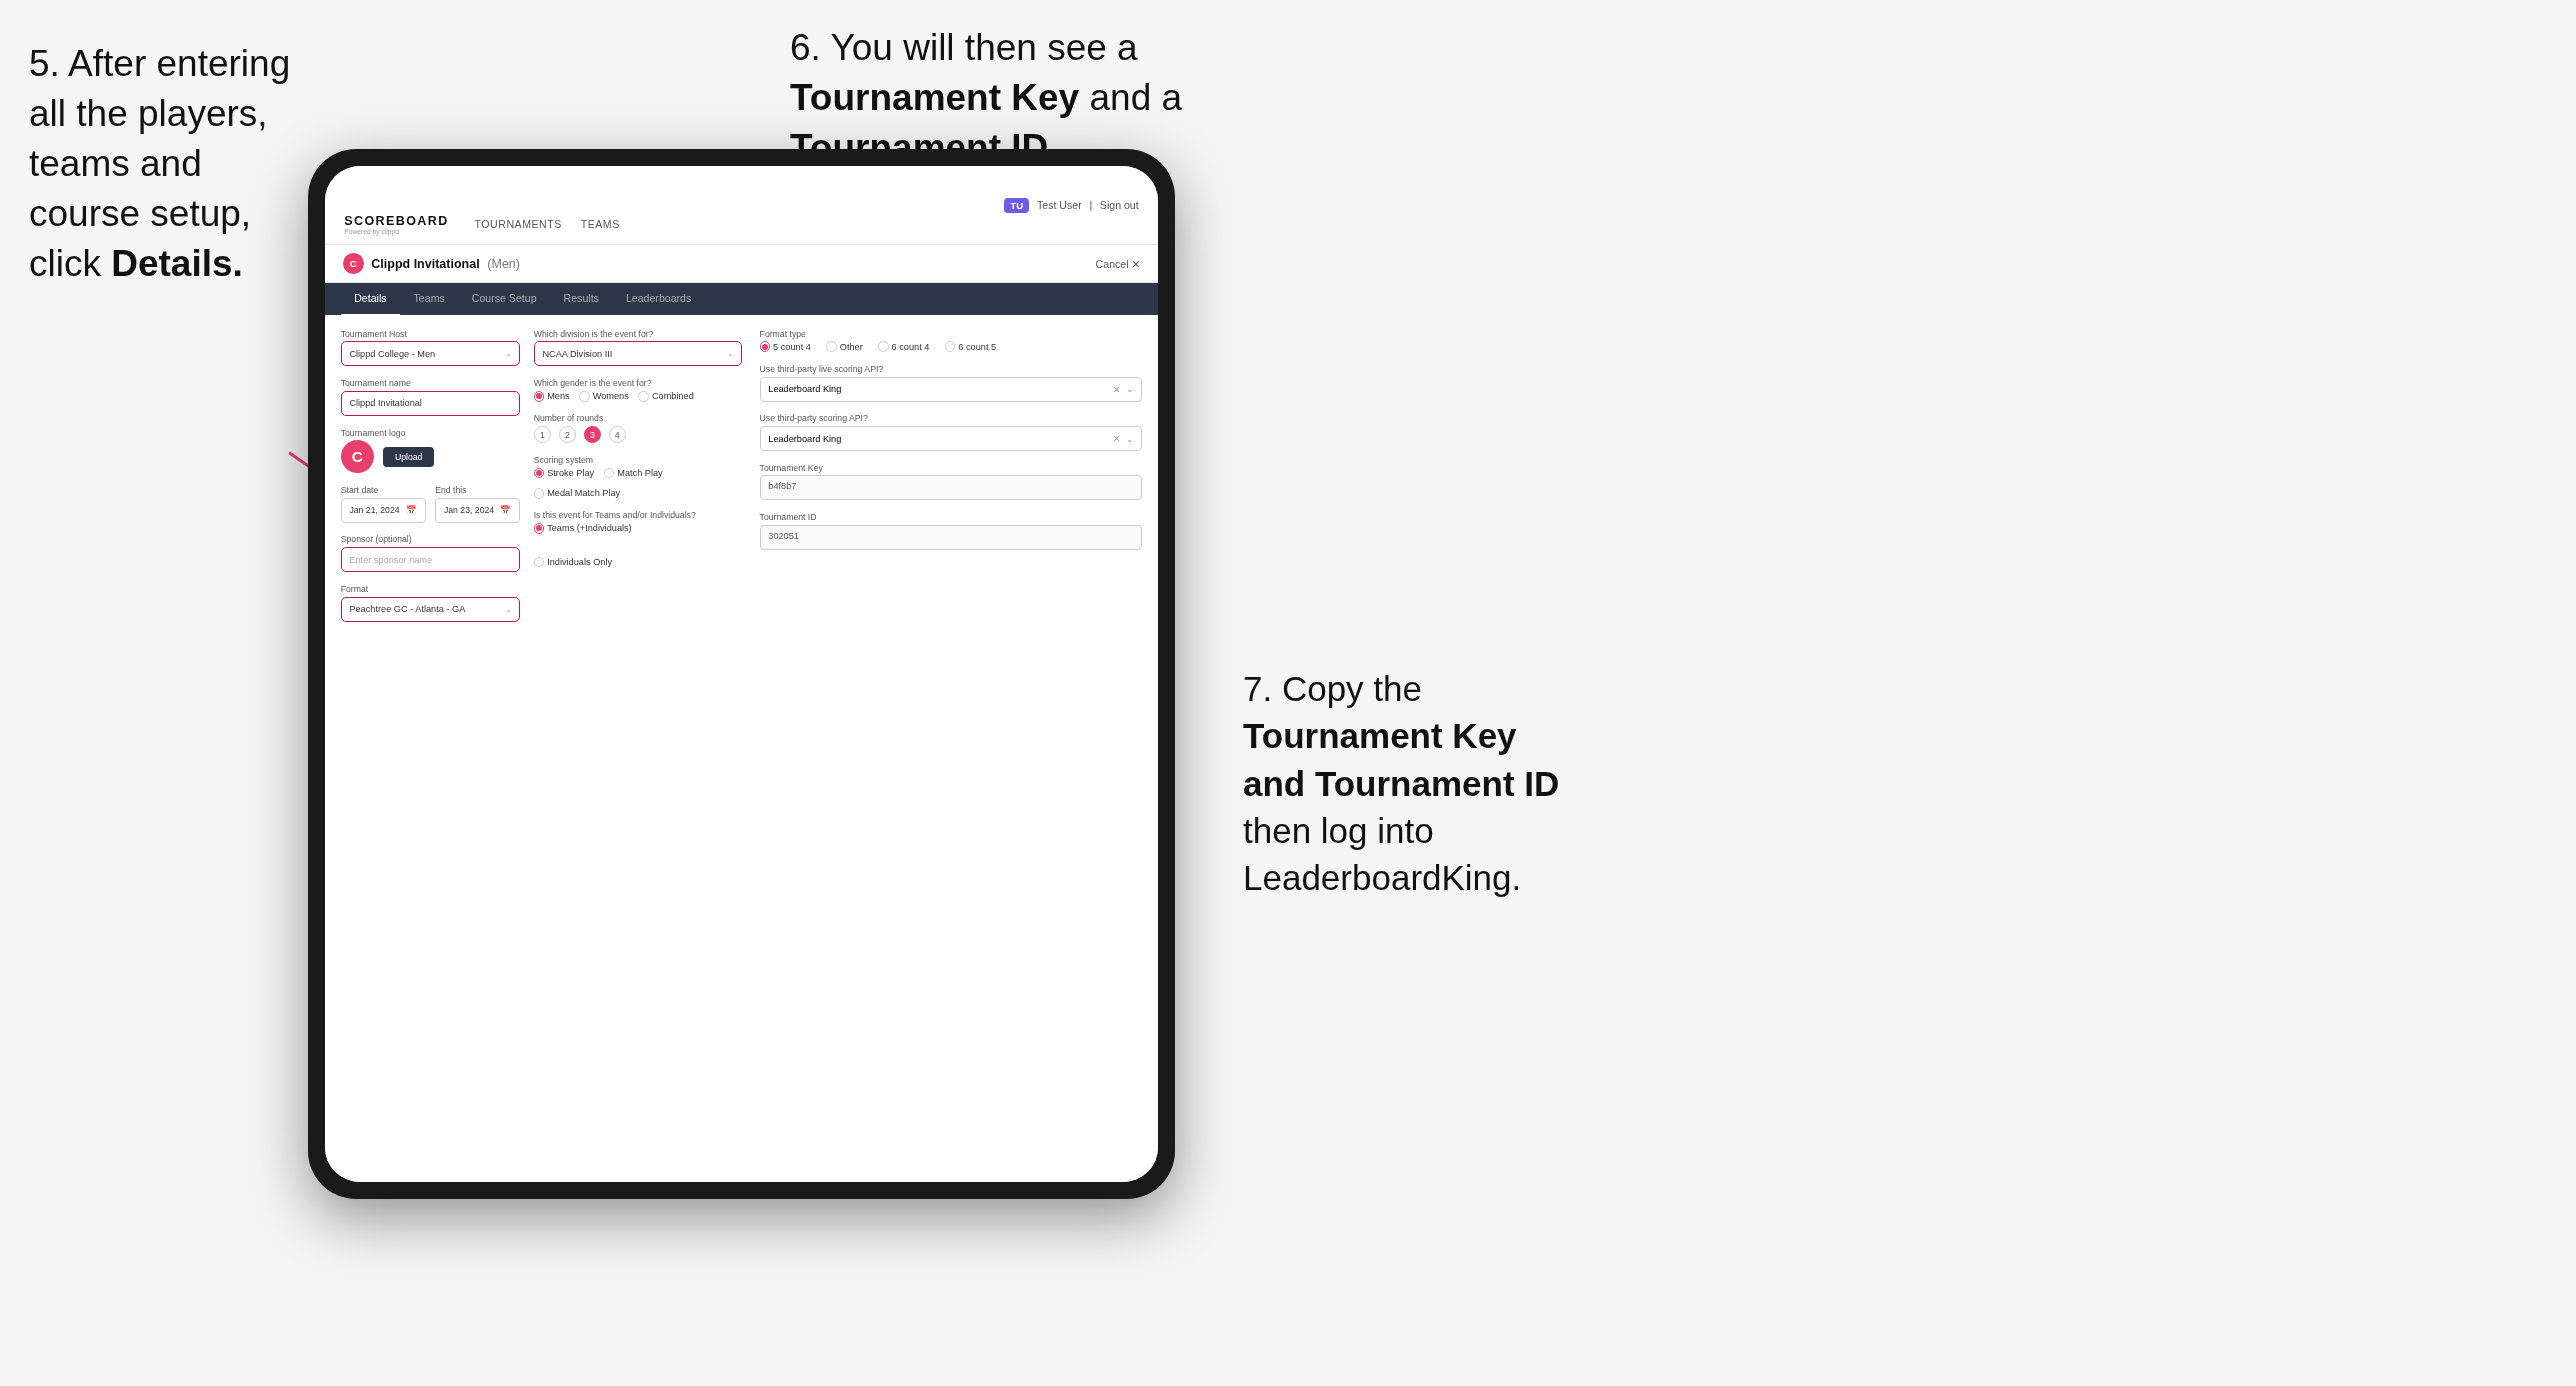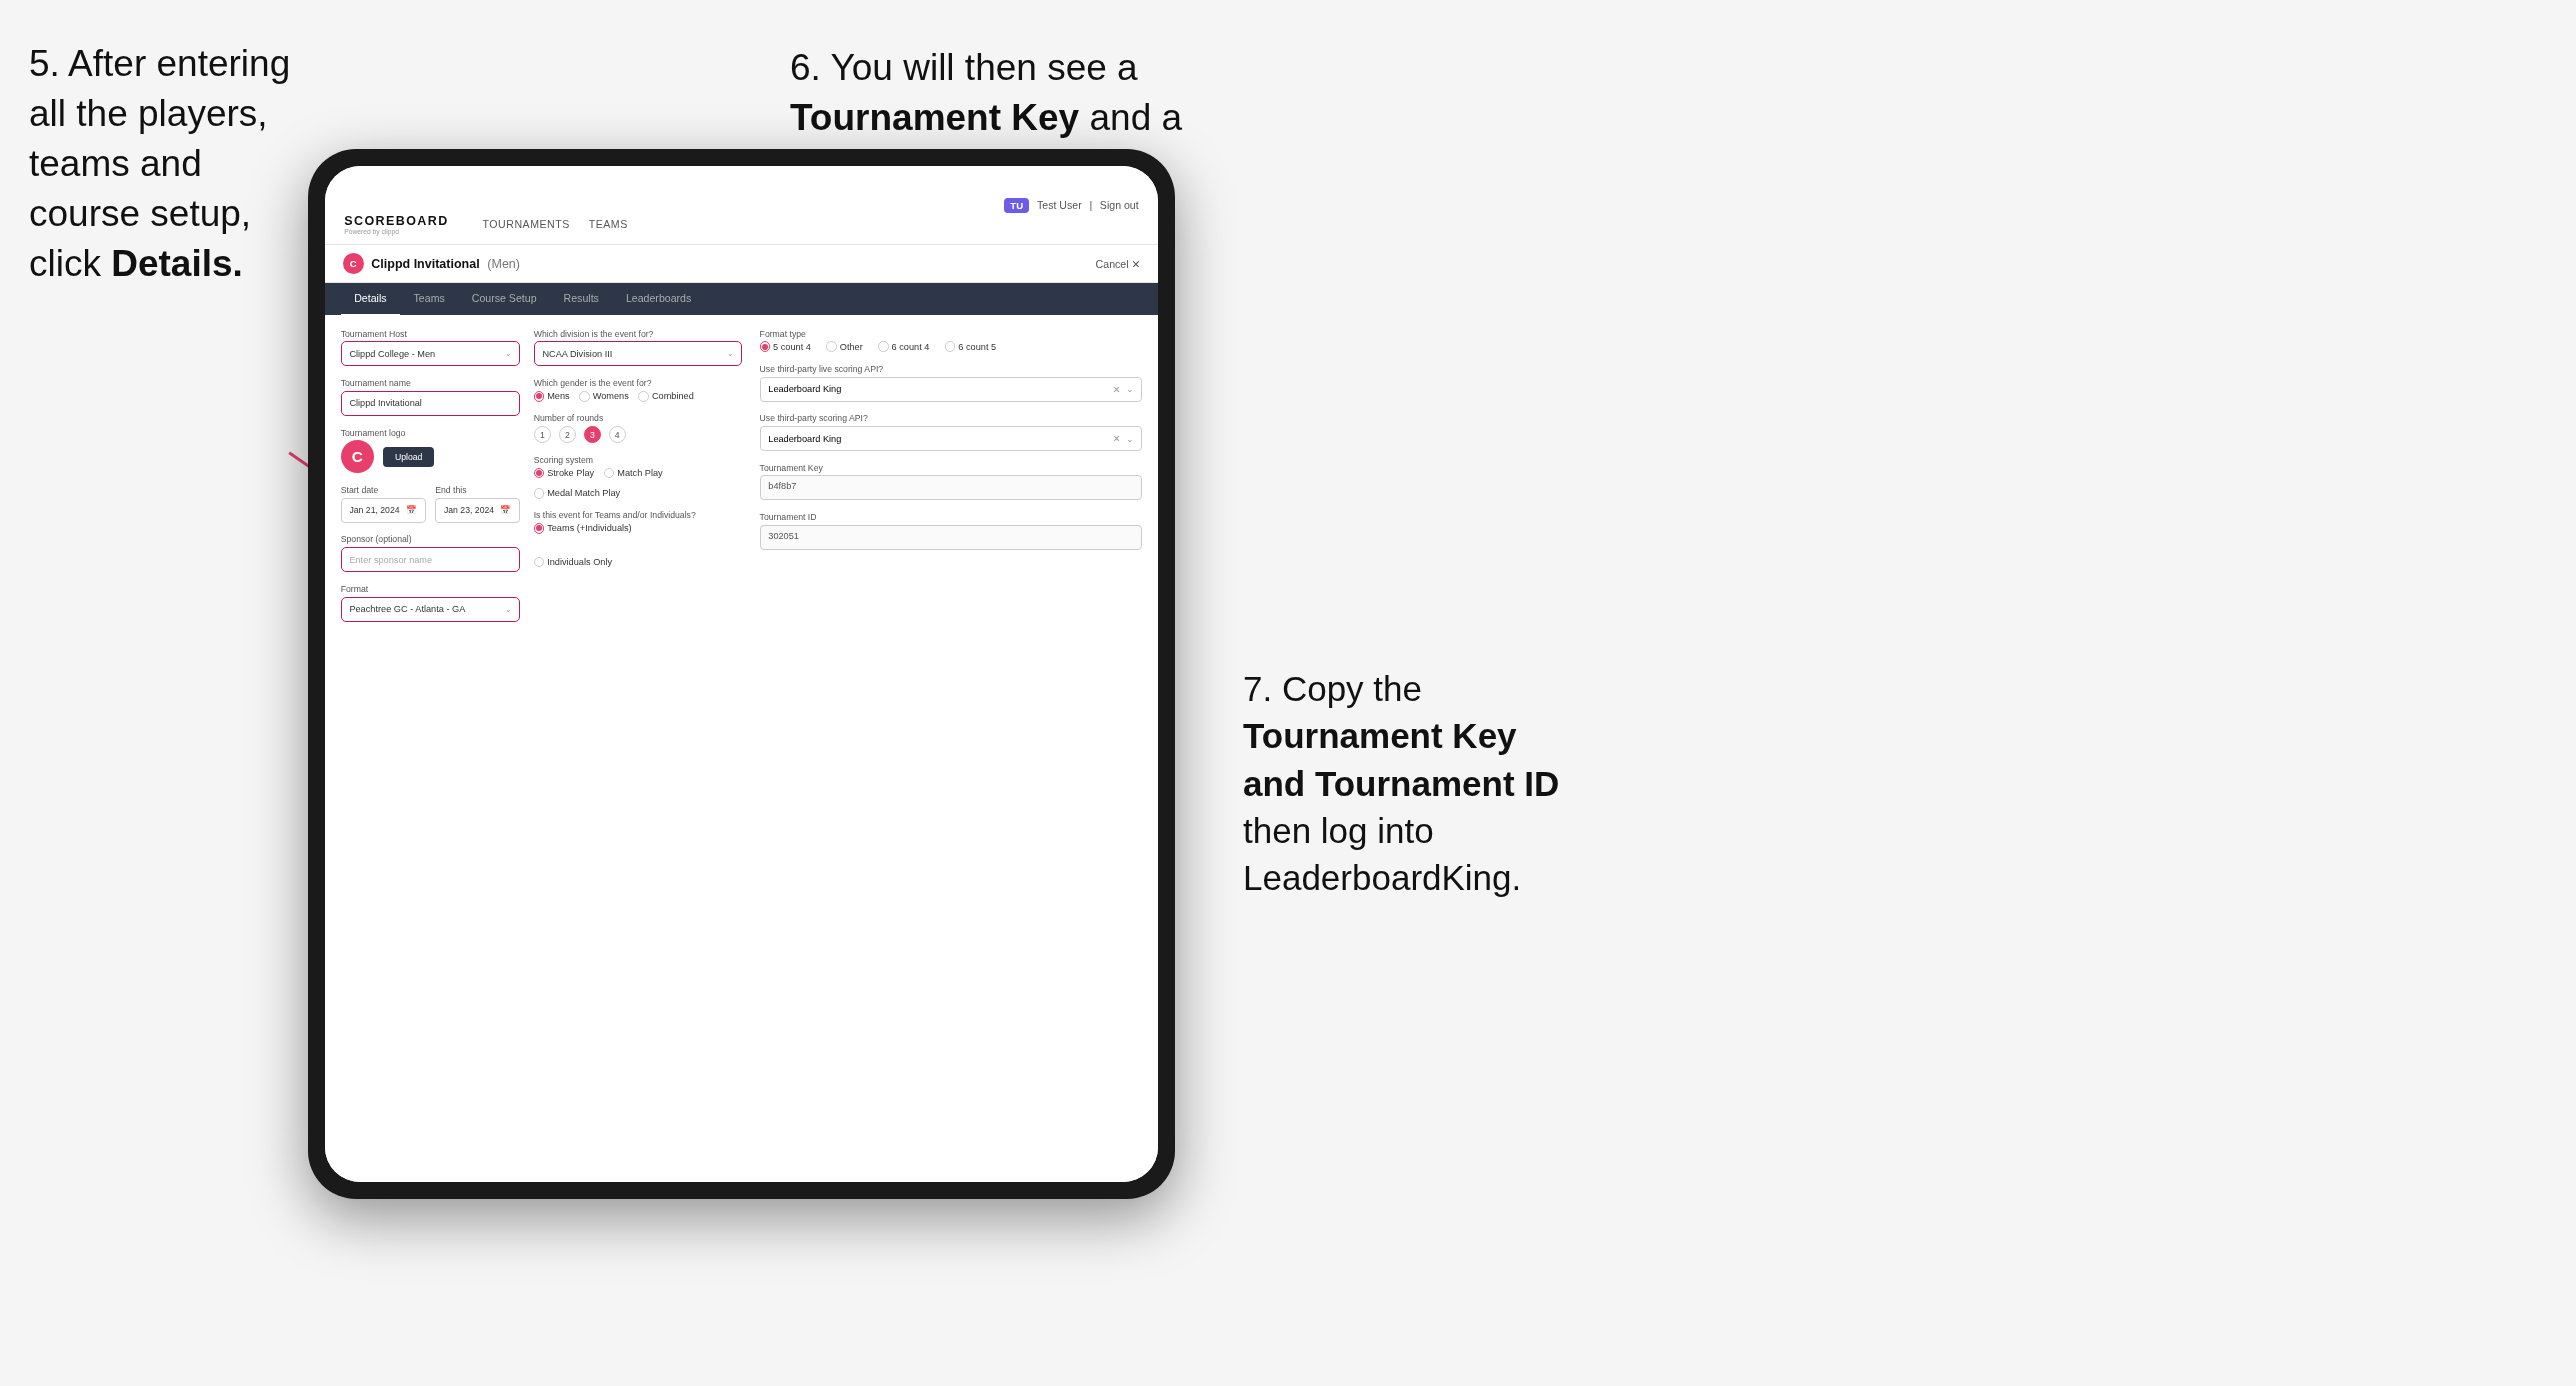--- a/index.html
+++ b/index.html
@@ -20,21 +20,21 @@
       color: #111;
     }
     .annotation strong { font-weight: 800; }
 
     .annotation-left {
       top: 39px;
       left: 29px;
       width: 270px;
     }
     .annotation-top-right {
-      top: 43px;
+      top: 23px;
       left: 790px;
       width: 559px;
     }
     .annotation-bottom-right {
       top: 655px;
       left: 1233px;
       width: 405px;
     }
 
     
@@ -109,21 +109,21 @@
       font-size: 10.6px;
       color: #555;
       cursor: pointer;
       text-transform: uppercase;
       letter-spacing: 0.5px;
     }
 
     .header-left {
       display: flex;
       align-items: center;
-      gap: 15px;
+      gap: 7px;
       margin-top: 38px;
     }
 
     .header-right {
       display: flex;
       align-items: center;
       gap: 7.7px;
       font-size: 10.6px;
       color: #555;
     }

